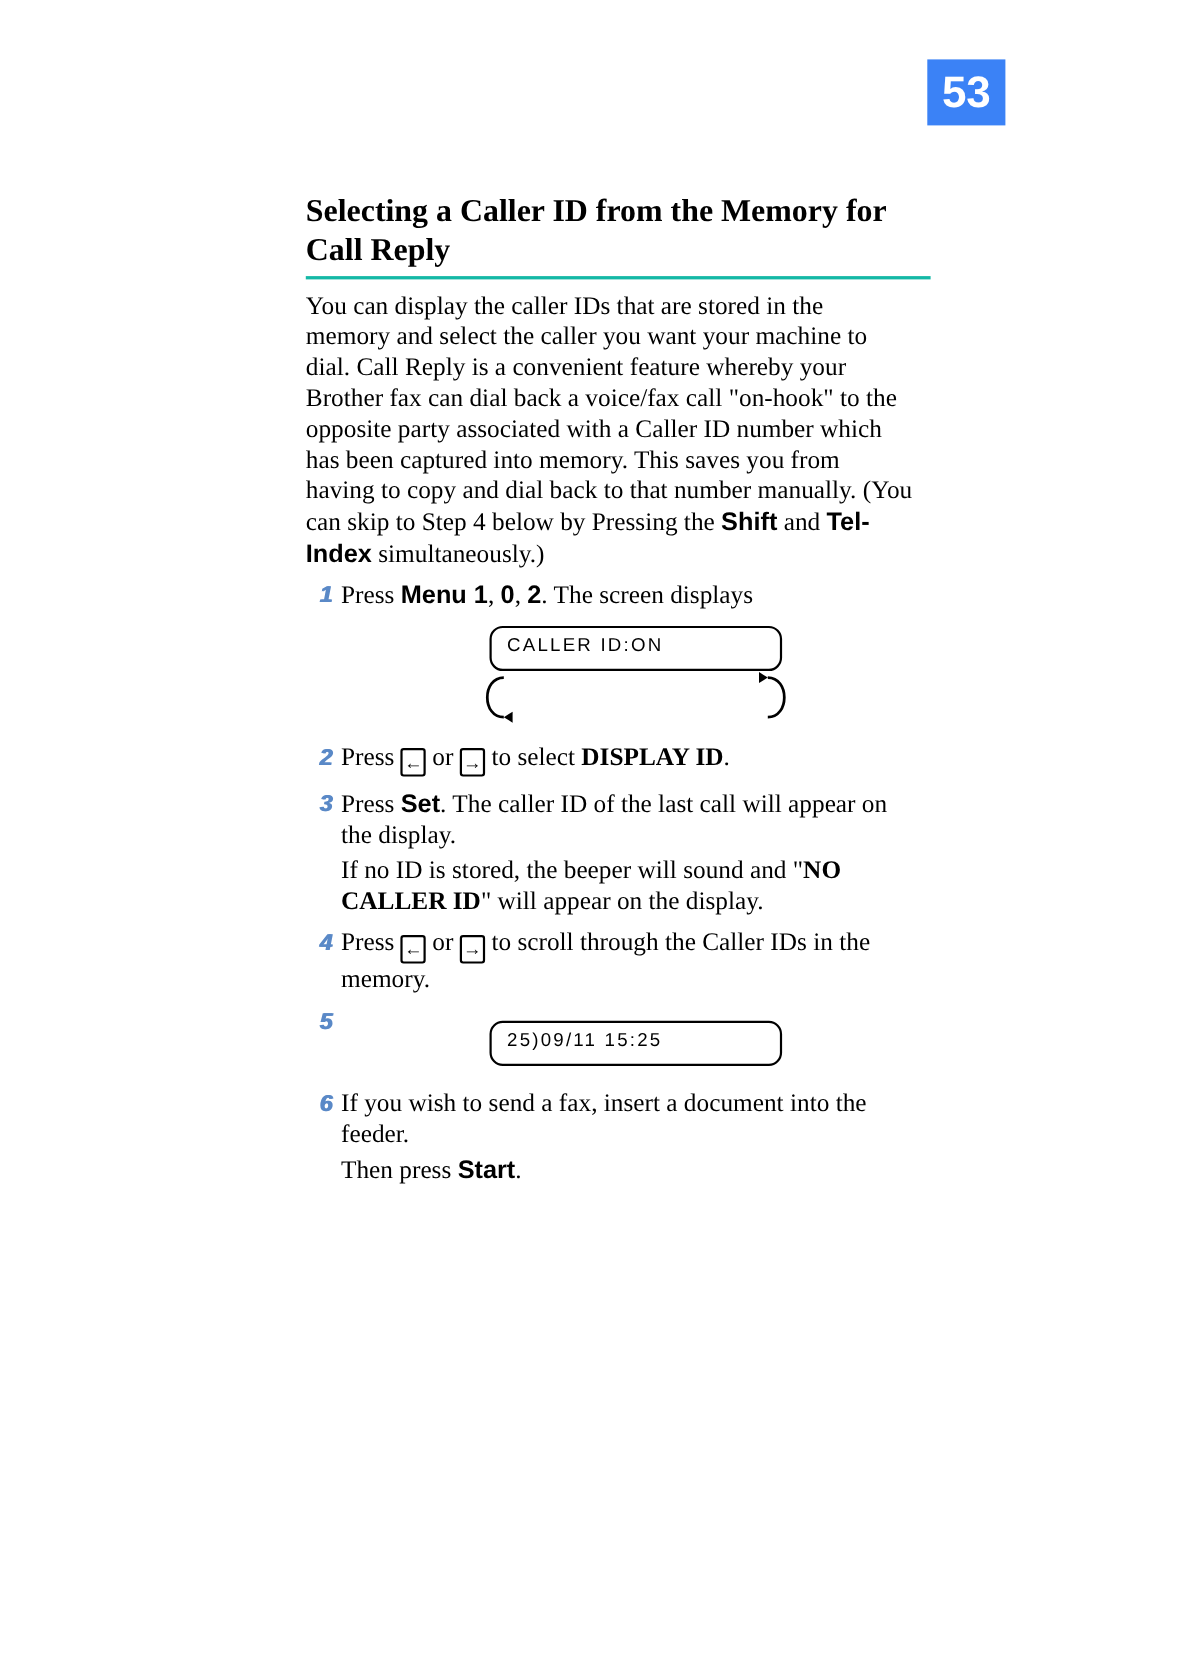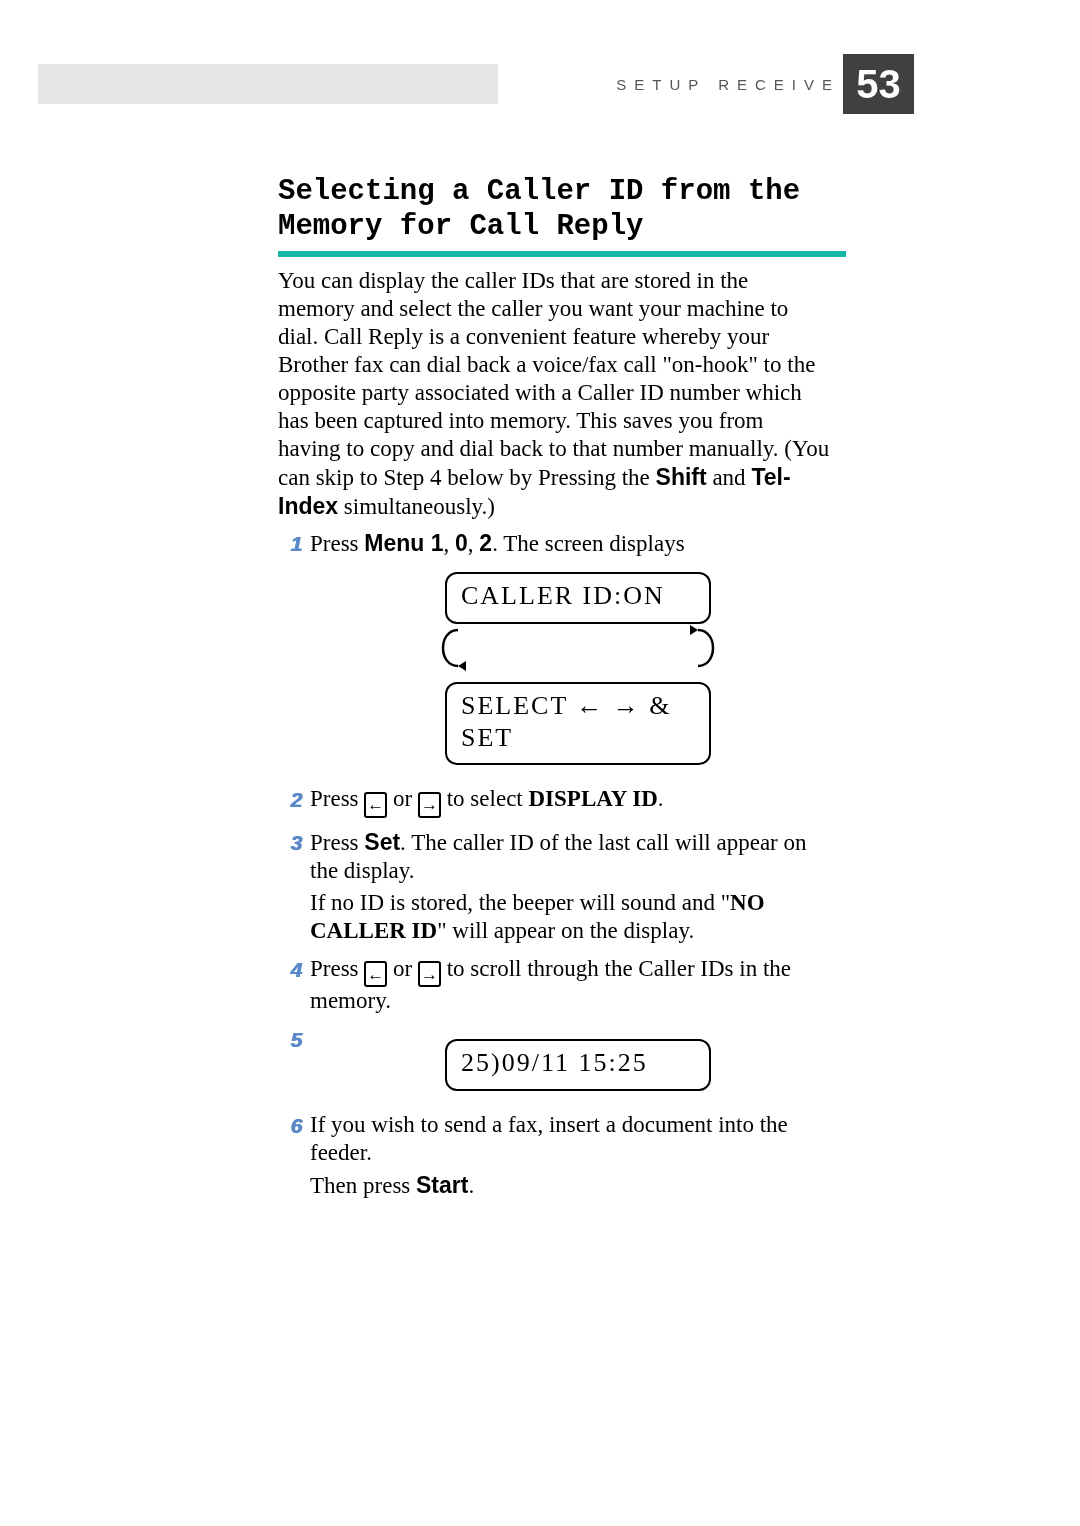--- a/index.html
+++ b/index.html
@@ -42,44 +42,44 @@
     letter-spacing: 8px;
     font-size: 15px;
     color: #555;
   }
   .page-number {
     position: absolute;
     left: 843px;
     top: 54px;
     width: 71px;
     height: 60px;
-    background: #404040;
+    background: #3b82f6;
     color: #fff;
     font-family: Arial, Helvetica, sans-serif;
     font-weight: bold;
     font-size: 40px;
     display: flex;
     align-items: center;
     justify-content: center;
   }
   .content {
     position: absolute;
     top: 175px;
     left: 278px;
     width: 568px;
     font-size: 23px;
     line-height: 1.22;
   }
   h2.section-title {
-    font-family: Liberation Mono, monospace;
+    font-family: Liberation Serif, serif;
     font-weight: bold;
     font-size: 29px;
     margin: 0 0 6px 0;
     padding-bottom: 6px;
-    border-bottom: 6px solid #14b8a6;
+    border-bottom: 3px solid #14b8a6;
     line-height: 1.2;
   }
   .intro {
     margin: 10px 16px 8px 0;
   }
   .step {
     display: flex;
     align-items: flex-start;
     margin-top: 6px;
   }
@@ -106,22 +106,22 @@
     display: flex;
     flex-direction: column;
     align-items: center;
     gap: 14px;
     margin: 14px 0 14px 0;
   }
   .lcd {
     border: 2.5px solid #000;
     border-radius: 12px;
     padding: 6px 14px 10px 14px;
-    font-family: Liberation Serif, serif;
-    font-size: 26px;
+    font-family: Liberation Sans, sans-serif;
+    font-size: 17px;
     letter-spacing: 2px;
     width: 234px;
     min-height: 18px;
     display: flex;
     align-items: center;
   }
   .interlink {
     display: flex;
     align-items: center;
     justify-content: center;
@@ -148,25 +148,20 @@
     font-size: 17px;
     font-weight: bold;
     line-height: 1;
   }
 </style>
 </head>
 <body>
 
 <div class="page">
 
-  <div class="top-bar">
-    <div class="gray"></div>
-    <div class="spacer"></div>
-    <div class="header-label">SETUP RECEIVE</div>
-  </div>
   <div class="page-number">53</div>
 
   <div class="content">
 
     <h2 class="section-title">Selecting a Caller ID from the Memory for Call Reply</h2>
 
     <p class="intro">
       <span>You can display the caller IDs that are stored in the memory and select the caller you want your machine to dial. Call Reply is a convenient feature whereby your Brother fax can dial back a voice/fax call "on-hook" to the opposite party associated with a Caller ID number which has been captured into memory. This saves you from having to copy and dial back to that number manually. (You can skip to Step 4 below by Pressing the </span><span class="bsans">Shift</span><span> and </span><span class="bsans">Tel-Index</span><span> simultaneously.)</span>
     </p>
 
@@ -179,21 +174,20 @@
         <div class="lcd-wrap">
           <div class="lcd">CALLER ID:ON</div>
           <div class="interlink">
             <svg viewBox="0 0 300 56">
               <path d="M30 10 C 10 10, 10 46, 30 46" fill="none" stroke="#000" stroke-width="2.5"></path>
               <polygon points="30,46 38,41 38,51" fill="#000"></polygon>
               <path d="M270 46 C 290 46, 290 10, 270 10" fill="none" stroke="#000" stroke-width="2.5"></path>
               <polygon points="270,10 262,5 262,15" fill="#000"></polygon>
             </svg>
           </div>
-          <div class="lcd">SELECT ← → &amp; SET</div>
         </div>
       </div>
     </div>
 
     <div class="step">
       <div class="num">2</div>
       <div class="body">
         <p>
           <span>Press </span><span class="key">←</span><span> or </span><span class="key">→</span><span> to select </span> <span class="b">DISPLAY ID</span><span>.</span>
         </p>

